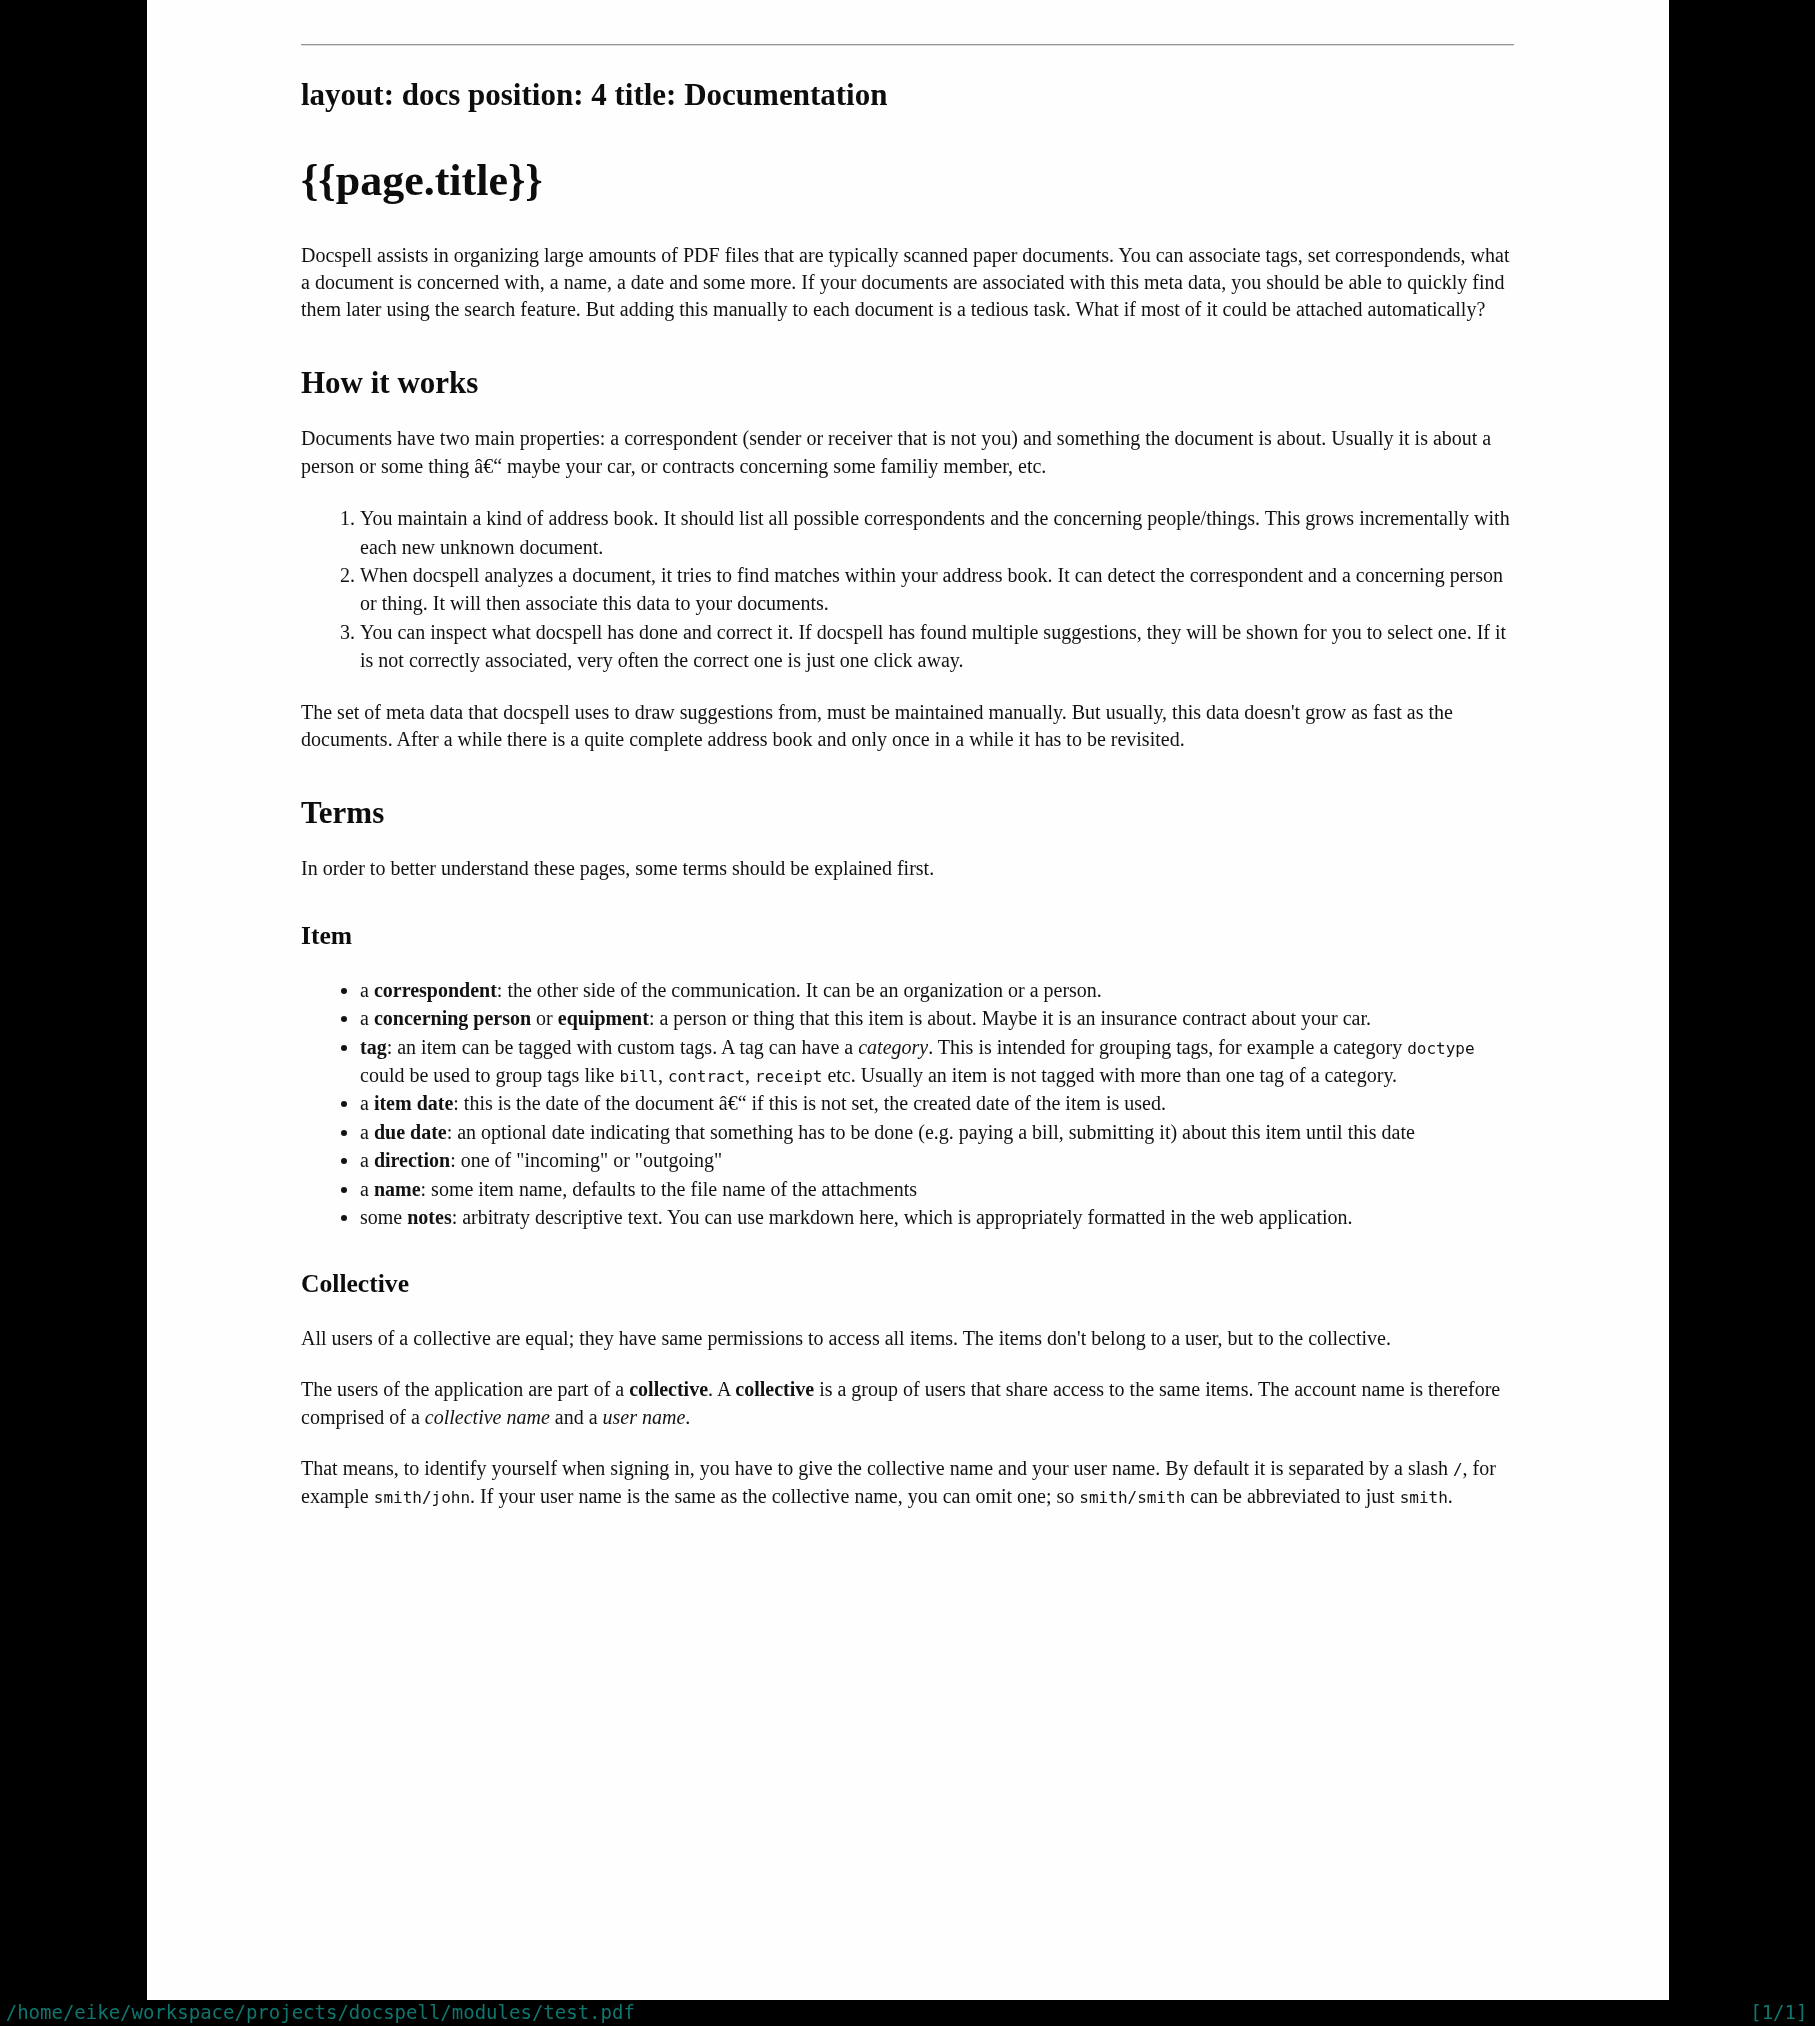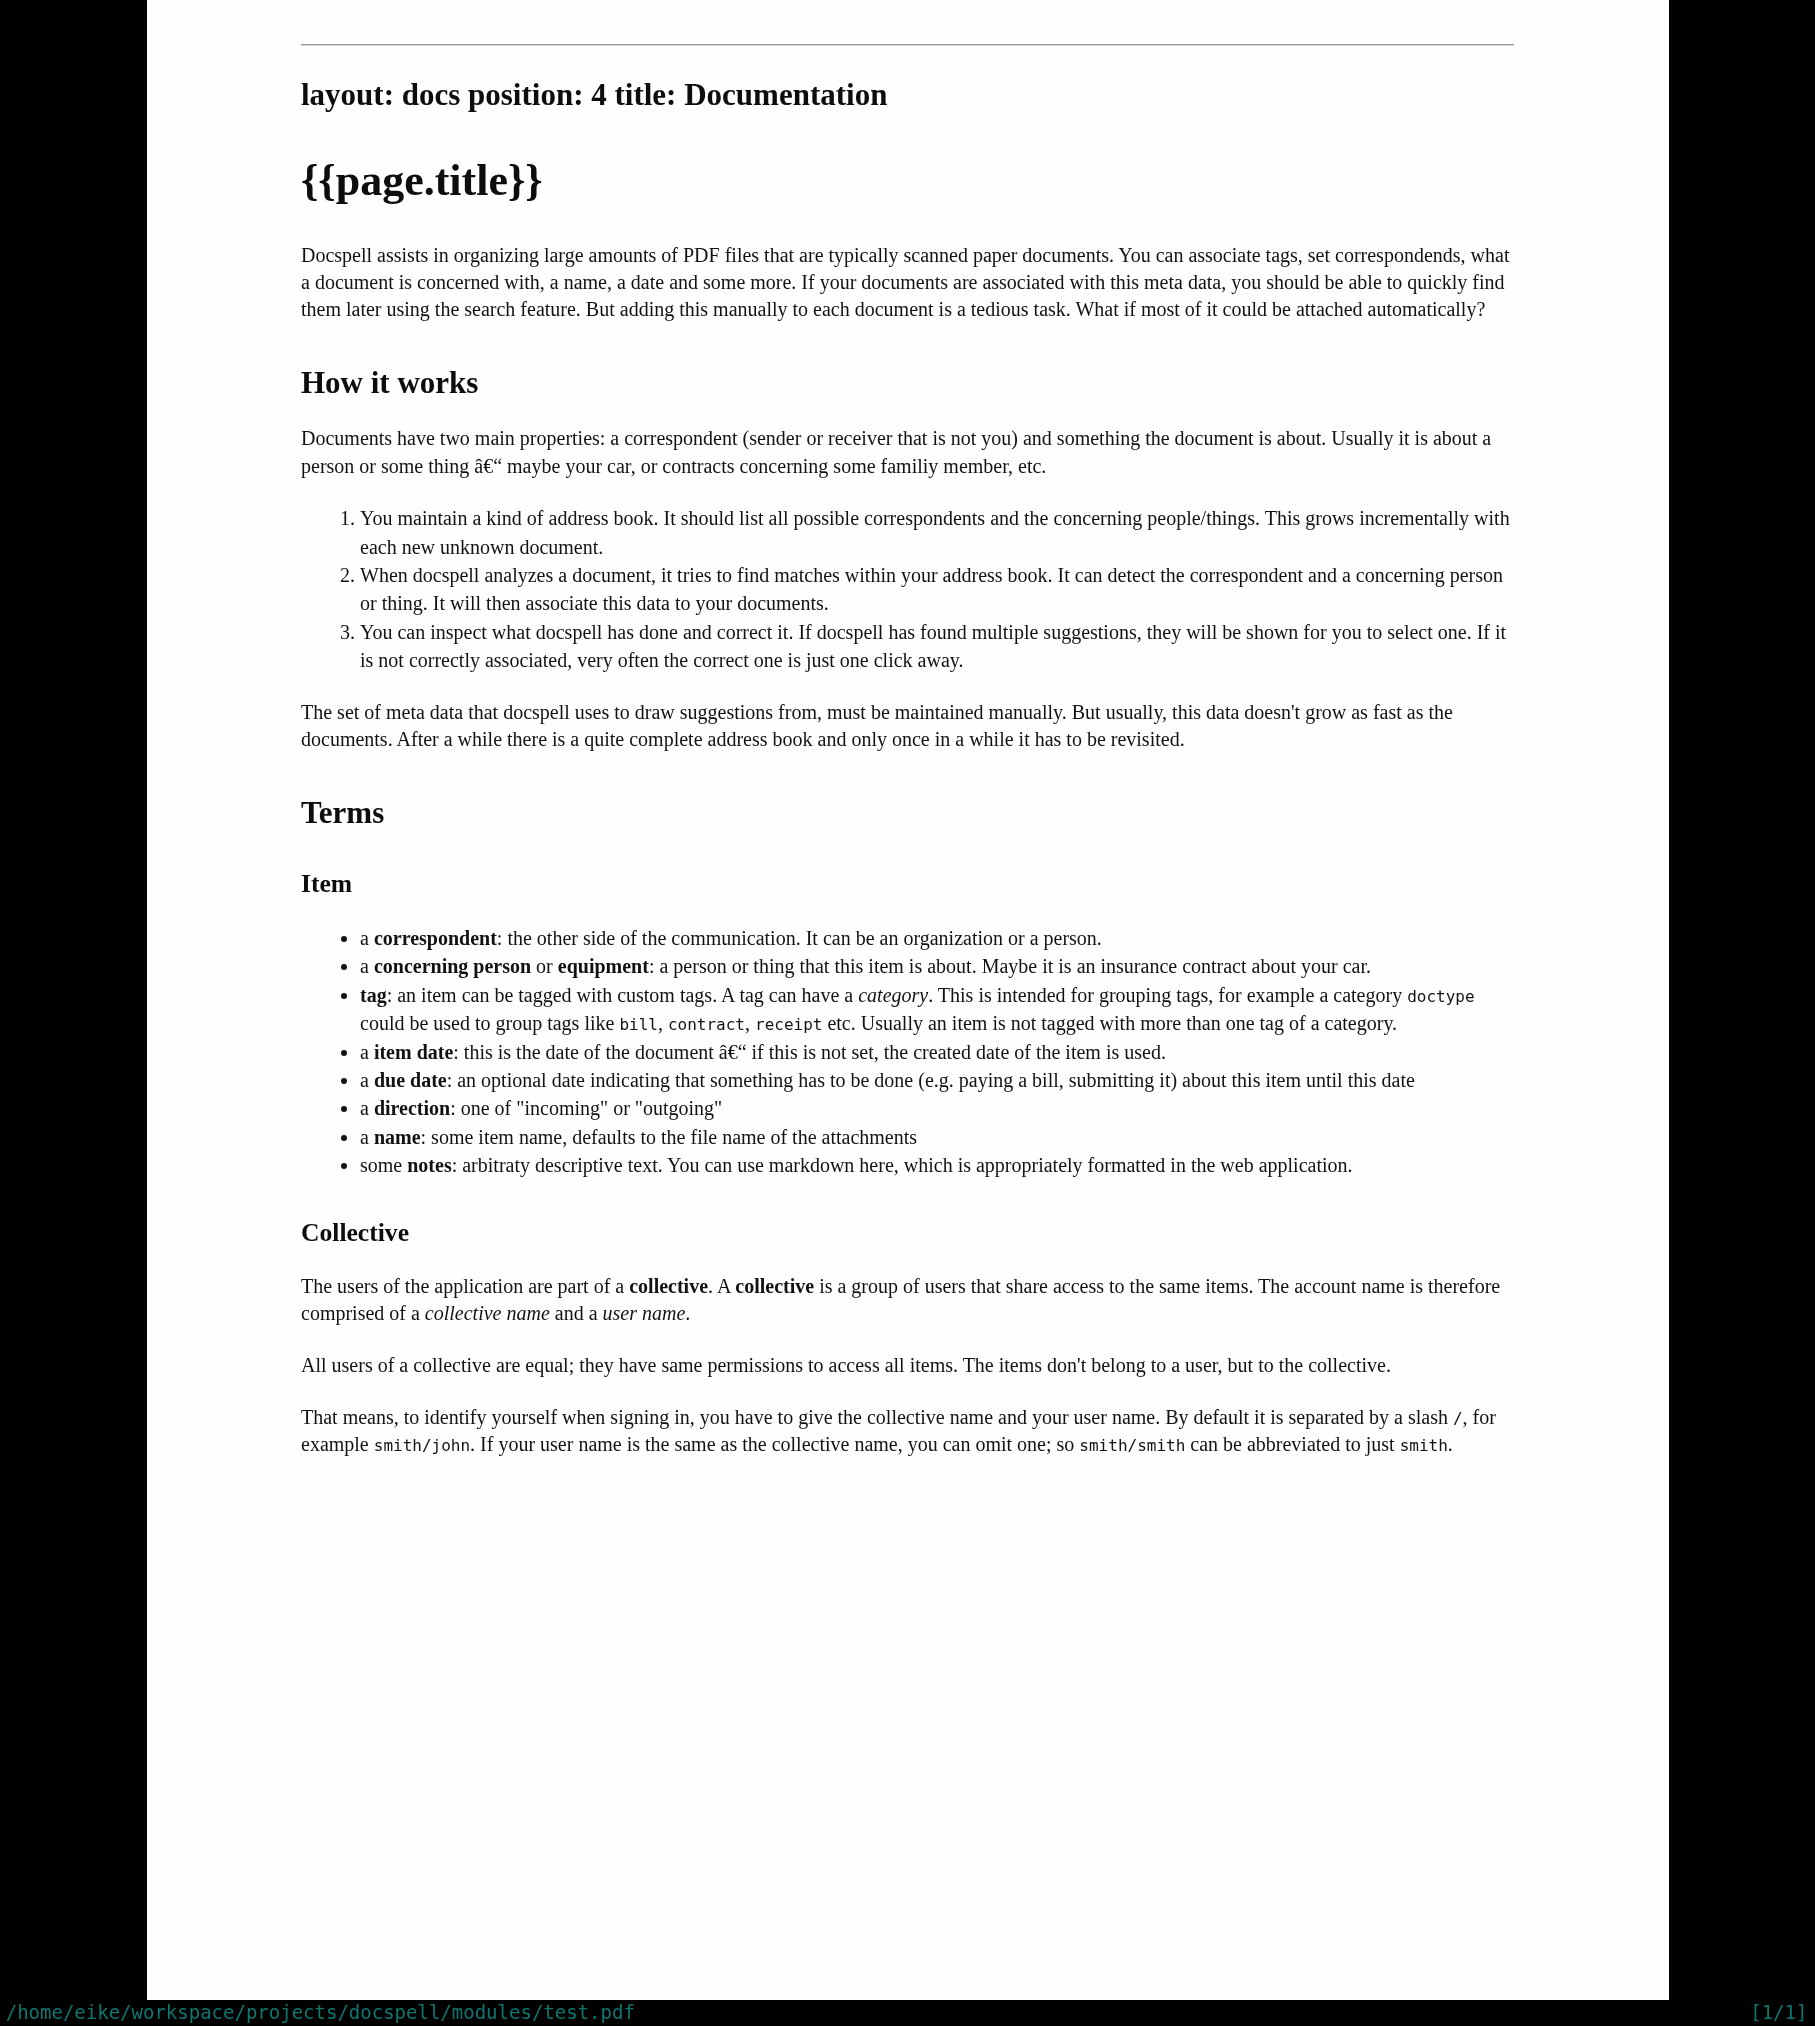--- a/index.html
+++ b/index.html
@@ -74,36 +74,37 @@
     <h2 class="sect">How it works</h2>
     <p>Documents have two main properties: a correspondent (sender or receiver that is not you) and something the document is about. Usually it is about a person or some thing â€“ maybe your car, or contracts concerning some familiy member, etc.</p>
     <ol class="steps">
       <li>You maintain a kind of address book. It should list all possible correspondents and the concerning people/things. This grows incrementally with each new unknown document.</li>
       <li>When docspell analyzes a document, it tries to find matches within your address book. It can detect the correspondent and a concerning person or thing. It will then associate this data to your documents.</li>
       <li>You can inspect what docspell has done and correct it. If docspell has found multiple suggestions, they will be shown for you to select one. If it is not correctly associated, very often the correct one is just one click away.</li>
     </ol>
     <p>The set of meta data that docspell uses to draw suggestions from, must be maintained manually. But usually, this data doesn't grow as fast as the documents. After a while there is a quite complete address book and only once in a while it has to be revisited.</p>
 
     <h2 class="sect">Terms</h2>
+    <p>In order to better understand these pages, some terms should be explained first.</p>
 
     <h3 class="sub">Item</h3>
     <ul class="props">
       <li>a <span class="s-b">correspondent</span>: the other side of the communication. It can be an organization or a person.</li>
       <li>a <span class="s-b">concerning person</span> or <span class="s-b">equipment</span>: a person or thing that this item is about. Maybe it is an insurance contract about your car.</li>
       <li><span class="s-b">tag</span>: an item can be tagged with custom tags. A tag can have a <span class="s-i">category</span>. This is intended for grouping tags, for example a category <span class="s-c">doctype</span> could be used to group tags like <span class="s-c">bill</span>, <span class="s-c">contract</span>, <span class="s-c">receipt</span> etc. Usually an item is not tagged with more than one tag of a category.</li>
       <li>a <span class="s-b">item date</span>: this is the date of the document â€“ if this is not set, the created date of the item is used.</li>
       <li>a <span class="s-b">due date</span>: an optional date indicating that something has to be done (e.g. paying a bill, submitting it) about this item until this date</li>
       <li>a <span class="s-b">direction</span>: one of "incoming" or "outgoing"</li>
       <li>a <span class="s-b">name</span>: some item name, defaults to the file name of the attachments</li>
       <li>some <span class="s-b">notes</span>: arbitraty descriptive text. You can use markdown here, which is appropriately formatted in the web application.</li>
     </ul>
 
     <h3 class="sub">Collective</h3>
+    <p>All users of a collective are equal; they have same permissions to access all items. The items don't belong to a user, but to the collective.</p>
     <p>The users of the application are part of a <span class="s-b">collective</span>. A <span class="s-b">collective</span> is a group of users that share access to the same items. The account name is therefore comprised of a <span class="s-i">collective name</span> and a <span class="s-i">user name</span>.</p>
-    <p>All users of a collective are equal; they have same permissions to access all items. The items don't belong to a user, but to the collective.</p>
     <p>That means, to identify yourself when signing in, you have to give the collective name and your user name. By default it is separated by a slash <span class="s-c">/</span>, for example <span class="s-c">smith/john</span>. If your user name is the same as the collective name, you can omit one; so <span class="s-c">smith/smith</span> can be abbreviated to just <span class="s-c">smith</span>.</p>
   </div>
 </div>
 
 <div class="statusbar">
   <span>/home/eike/workspace/projects/docspell/modules/test.pdf</span>
   <span>[1/1]</span>
 </div>
 
 

